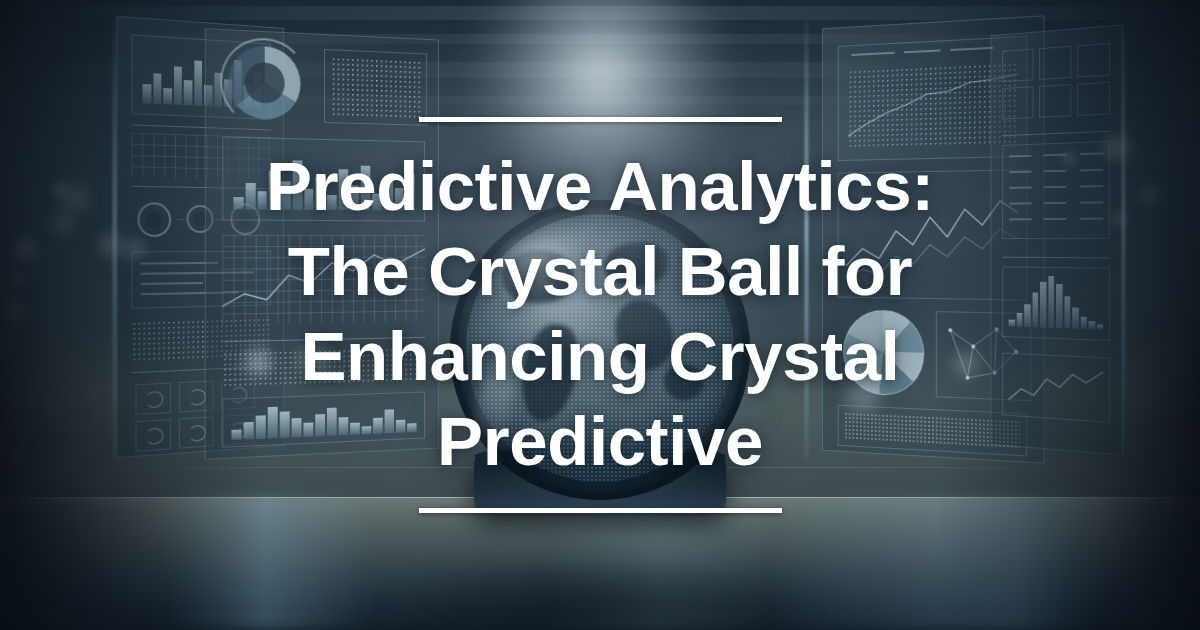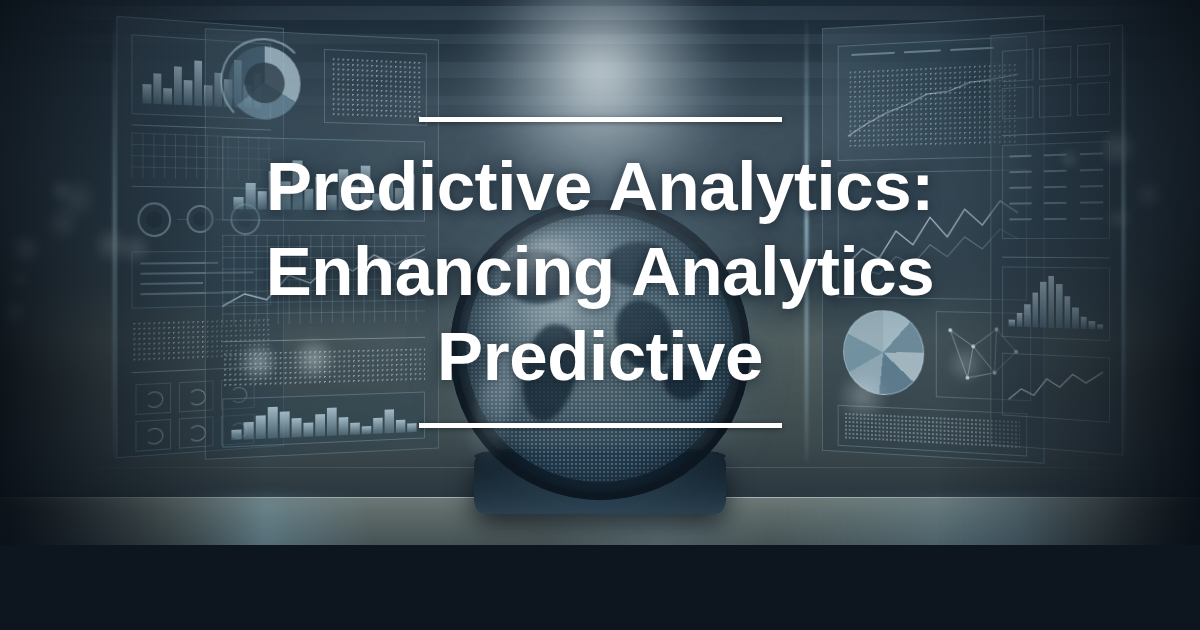--- a/index.html
+++ b/index.html
@@ -1,21 +1,21 @@
 <!DOCTYPE html>
 <html><head>
 <meta charset="utf-8">
 <title>Predictive Analytics Banner</title>
 <style>
   html,body{margin:0;padding:0;background:#0d161f;}
   *{box-sizing:border-box;}
 
   .stage{
     position:relative;
-    width:1200px;height:545px;
+    width:1200px;height:630px;
     overflow:hidden;
     font-family:"Liberation Sans","DejaVu Sans",sans-serif;
     background:#1b2935;
     isolation:isolate;
   }
 
   
   .bg-base{
     position:absolute;inset:0;
     background:
@@ -501,19 +501,20 @@
   <div class="bokeh" style="left:836px;top:372px;width:54px;height:48px;background:radial-gradient(circle,rgba(226,238,244,.30),rgba(226,238,244,0) 72%);"></div>
   <div class="bokeh" style="left:946px;top:344px;width:40px;height:40px;background:radial-gradient(circle,rgba(216,230,240,.28),rgba(216,230,240,0) 72%);"></div>
 
   <div class="bg-sidedark"></div>
   <div class="bg-vertvignette"></div>
 
   <div class="content">
     <div class="rule rule-top"></div>
     <h1 class="headline">
       <span>Predictive Analytics:</span>
-      <span>Enhancing Analytics</span>
+      <span>The Crystal Ball for</span>
+      <span>Enhancing Crystal</span>
       <span>Predictive</span>
     </h1>
     <div class="rule rule-bottom"></div>
   </div>
 
 </div>
 
 </body></html>

